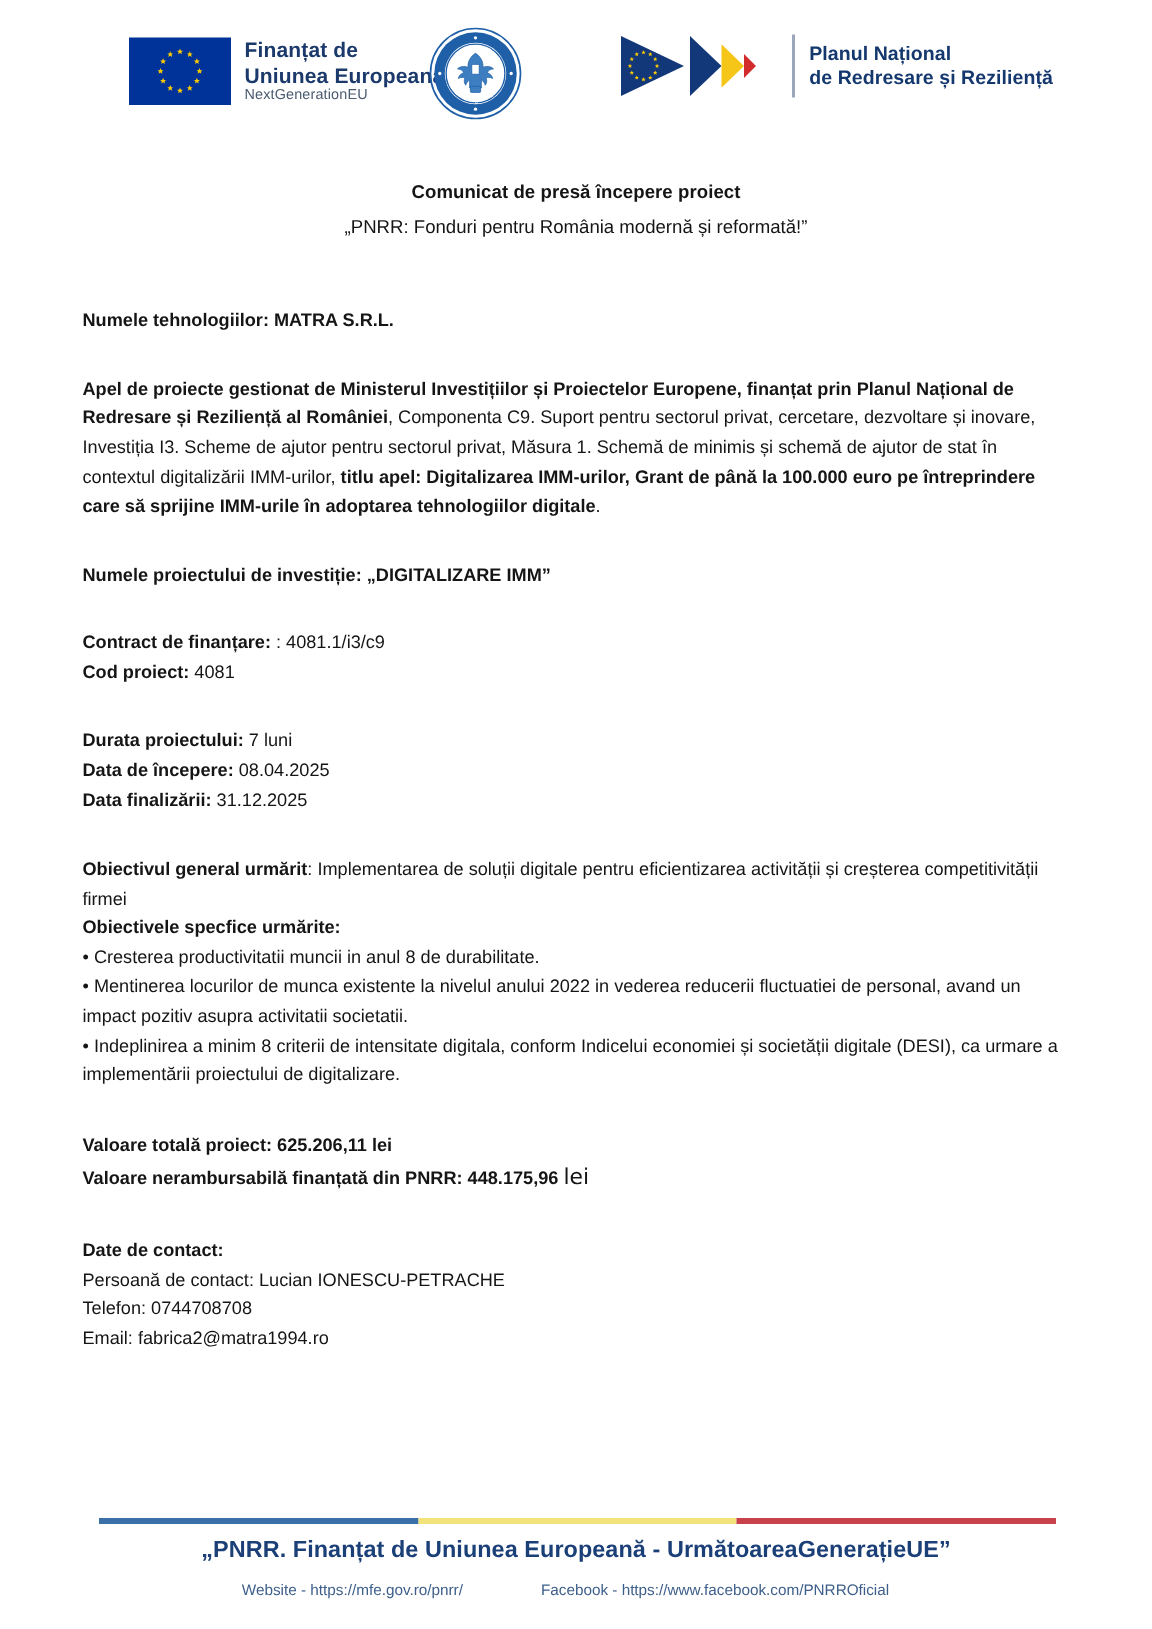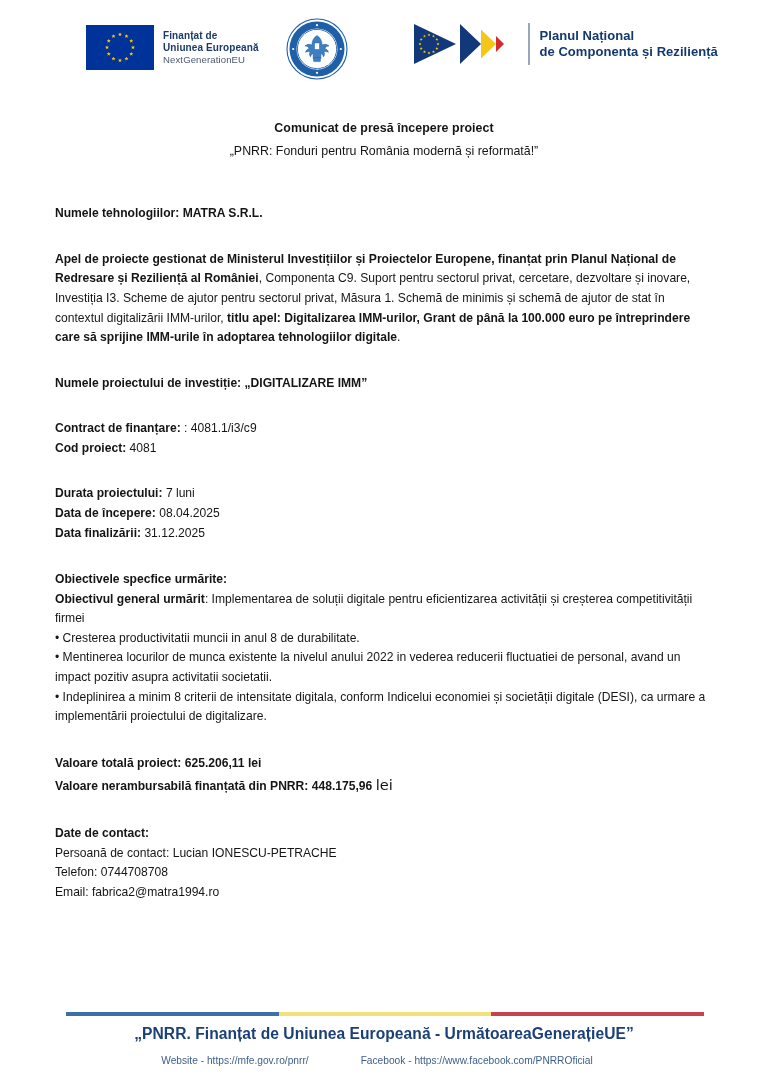--- a/index.html
+++ b/index.html
@@ -47,21 +47,21 @@
     position: absolute;
     left: 0; top: 0;
     width: 68px; height: 45px;
   }
   .eu-text {
     margin-left: 9px;
     line-height: 1.18;
     white-space: nowrap;
   }
   .eu-text .l1, .eu-text .l2 {
-    font-size: 10px;
+    font-size: 14px;
     font-weight: bold;
     color: #1b3a6b;
     letter-spacing: .1px;
   }
   .eu-text .l3 {
     font-size: 9.6px;
     font-weight: normal;
     color: #4a5a70;
     letter-spacing: .1px;
   }
@@ -309,21 +309,21 @@
             </g>
         </g>
       </g>
       <polygon points="48,4 48,44 69,24" fill="#13387a"></polygon>
       <polygon points="69,9.5 69,38.5 84,24" fill="#F5C518"></polygon>
       <polygon points="84,16 84,32 92,24" fill="#D32B2B"></polygon>
     </svg>
     <div class="pnrr-divider"></div>
     <div class="pnrr-text">
       <div>Planul Național</div>
-      <div>de Componenta și Reziliență</div>
+      <div>de Redresare și Reziliență</div>
     </div>
   </div>
 </div>
 
 <div class="doc">
 
   <div class="title-block">
     <div class="title-main">Comunicat de presă începere proiect</div>
     <div class="title-sub">„PNRR: Fonduri pentru România modernă și reformată!”</div>
   </div>
@@ -356,24 +356,24 @@
     <div>
       <span class="b">Data de începere:</span><span> 08.04.2025</span>
     </div>
     <div>
       <span class="b">Data finalizării:</span><span> 31.12.2025</span>
     </div>
   </div>
 
   <div class="block sp-objective">
     <div>
+      <span class="b">Obiectivul general urmărit</span><span>: Implementarea de soluții digitale pentru eficientizarea activității și creșterea competitivității firmei</span>
+    </div>
+    <div>
       <span class="b">Obiectivele specfice urmărite:</span>
-    </div>
-    <div>
-      <span class="b">Obiectivul general urmărit</span><span>: Implementarea de soluții digitale pentru eficientizarea activității și creșterea competitivității firmei</span>
     </div>
     <div class="bullets">
       <div class="bullet">• Cresterea productivitatii muncii in anul 8 de durabilitate.</div>
       <div class="bullet">• Mentinerea locurilor de munca existente la nivelul anului 2022 in vederea reducerii fluctuatiei de personal, avand un impact pozitiv asupra activitatii societatii.</div>
       <div class="bullet">• Indeplinirea a minim 8 criterii de intensitate digitala, conform Indicelui economiei și societății digitale (DESI), ca urmare a implementării proiectului de digitalizare.</div>
     </div>
   </div>
 
   <div class="block sp-values">
     <div>

